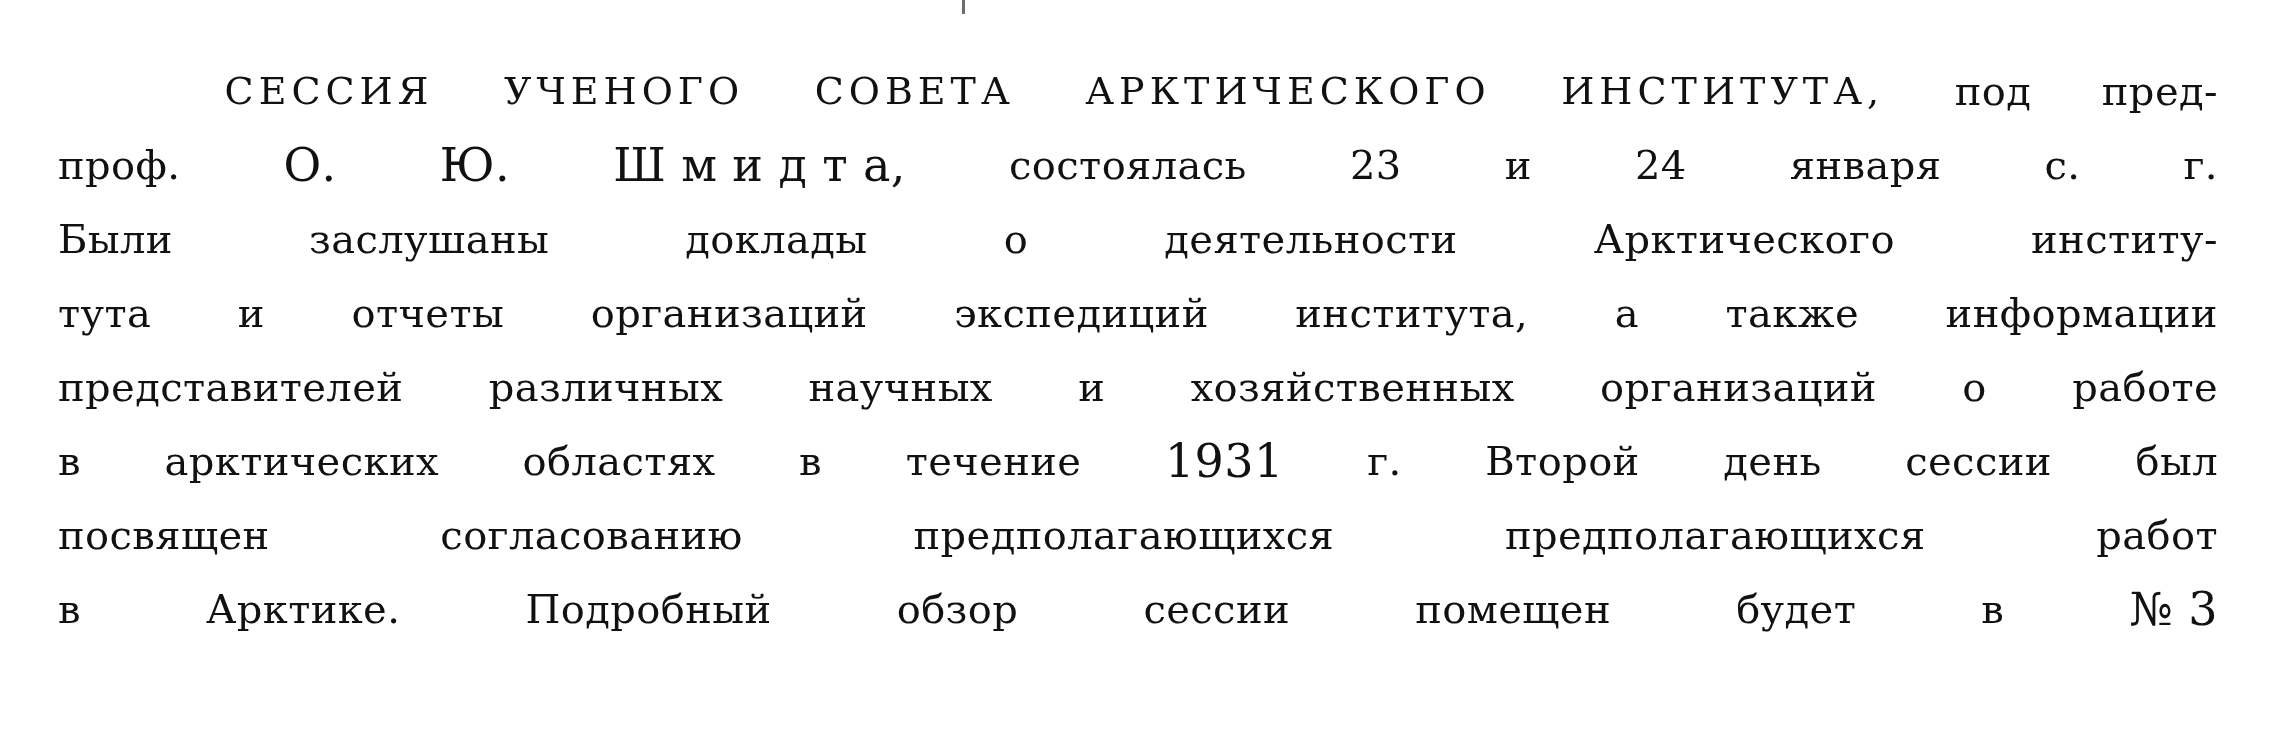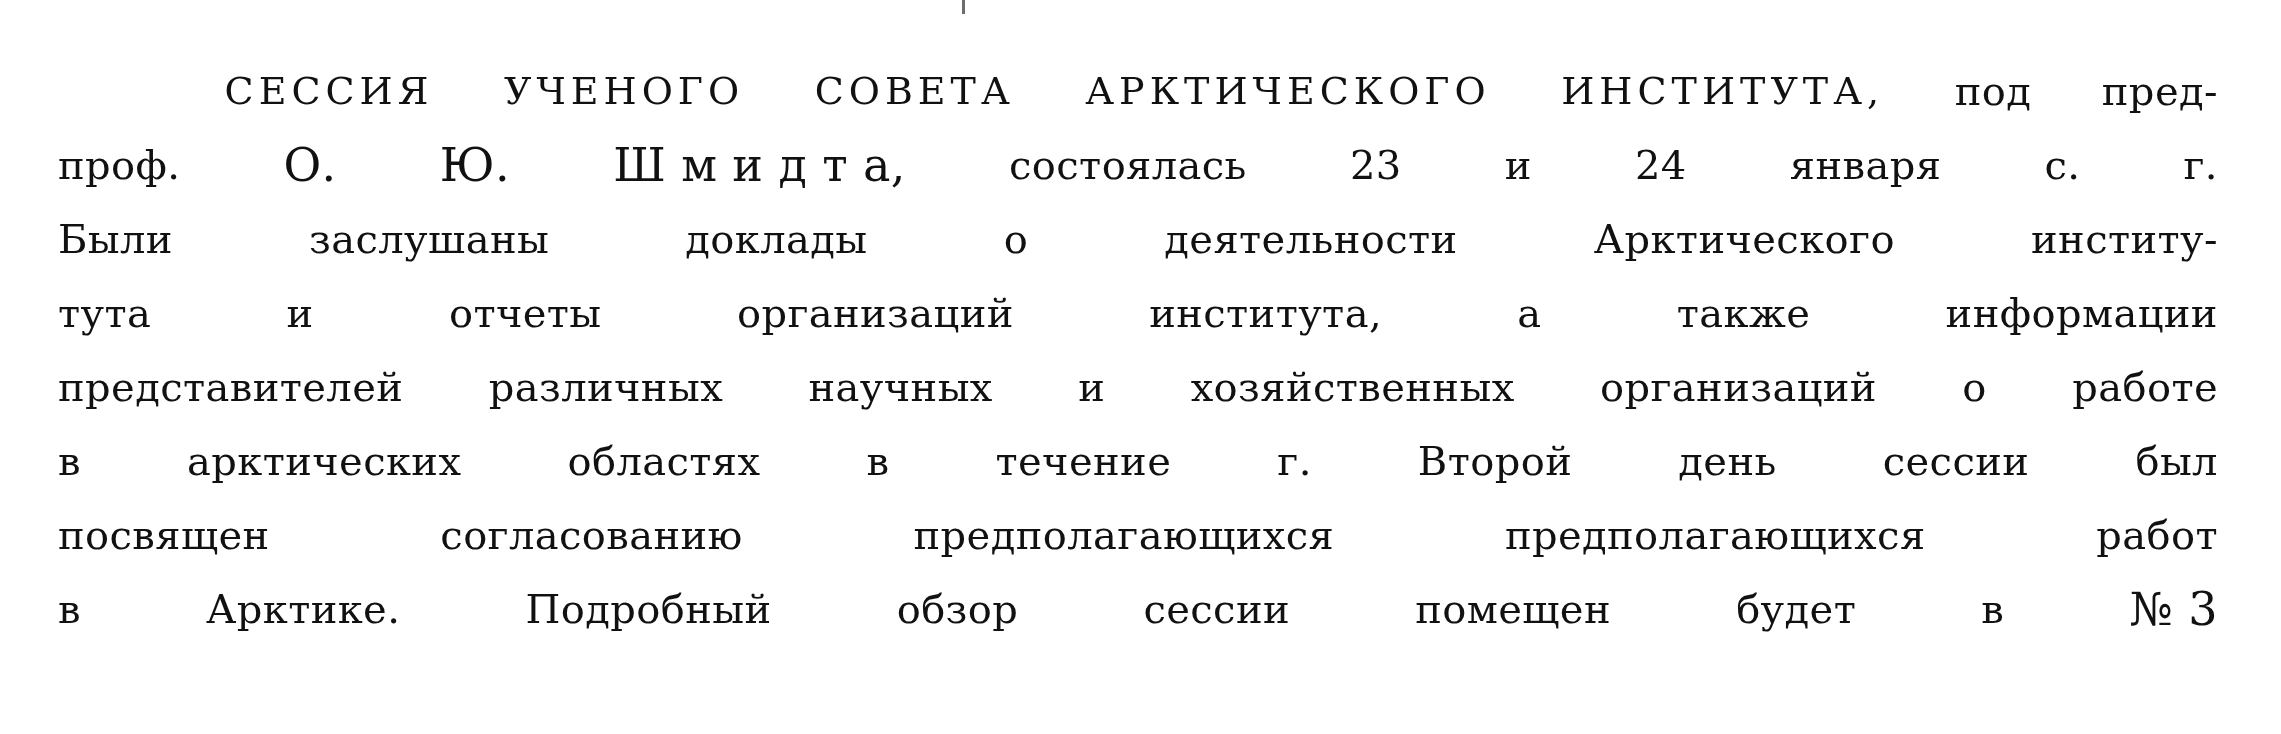--- a/index.html
+++ b/index.html
@@ -123,20 +123,21 @@
         <span class="w">институ-</span>
       </span>
     </div>
 
     <div class="line">
       <span class="line-stretch">
         <span class="w">тута</span>
         <span class="w">и</span>
         <span class="w">отчеты</span>
         <span class="w">организаций</span>
+        <span class="w">экспедиций</span>
         <span class="w">института,</span>
         <span class="w">а</span>
         <span class="w">также</span>
         <span class="w">информации</span>
       </span>
     </div>
 
     <div class="line">
       <span class="line-stretch">
         <span class="w">представителей</span>
@@ -150,20 +151,21 @@
       </span>
     </div>
 
     <div class="line">
       <span class="line-stretch">
         <span class="w">в</span>
         <span class="w">арктических</span>
         <span class="w">областях</span>
         <span class="w">в</span>
         <span class="w">течение</span>
+        <span class="w big">1931</span>
         <span class="w">г.</span>
         <span class="w">Второй</span>
         <span class="w">день</span>
         <span class="w">сессии</span>
         <span class="w">был</span>
       </span>
     </div>
 
     <div class="line">
       <span class="line-stretch">

